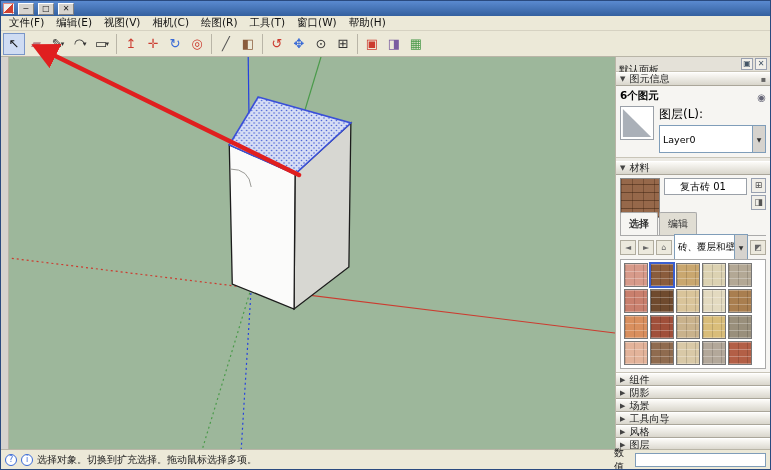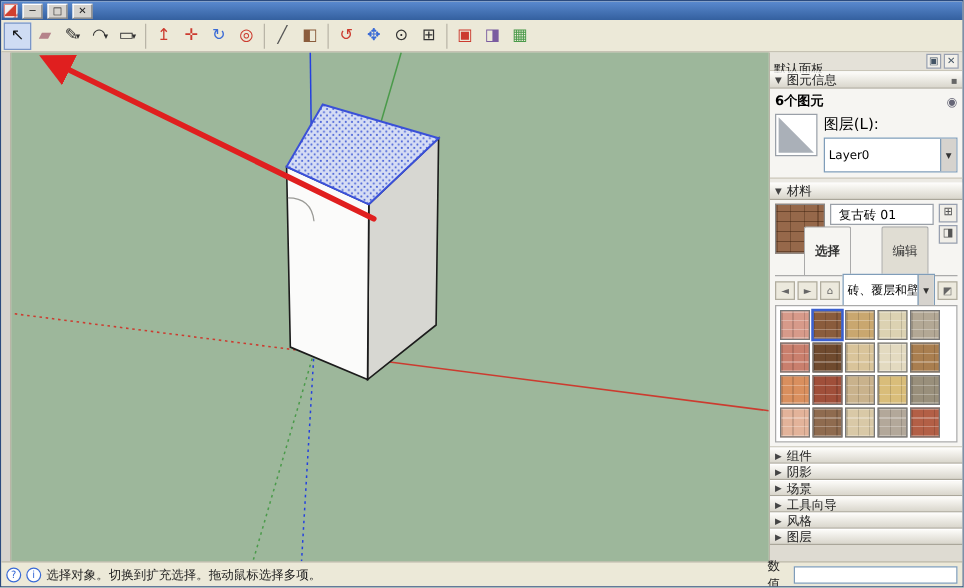--- a/index.html
+++ b/index.html
@@ -72,28 +72,28 @@
     font-size:6px; display:flex; align-items:center; justify-content:center; color:#333; }
 
   .materials-body { background:#f6f5f2; padding:3px 4px; display:flex; flex-direction:column;
     gap:3px; border-bottom:1px solid #c9c5b8; }
   .mat-top { display:flex; gap:4px; align-items:flex-start; }
   .mat-preview { width:40px; height:40px; flex:0 0 40px; border:1px solid #888;
     background-image:
       repeating-linear-gradient(0deg, rgba(50,25,8,.45) 0 1px, transparent 1px 8px),
       repeating-linear-gradient(90deg, rgba(50,25,8,.3) 0 1px, transparent 1px 11px); }
   .mat-name-box { flex:1; height:17px; background:#fff; border:1px solid #9aa0a8;
-    font-size:10px; padding:1px 6px; white-space:nowrap; overflow:hidden; }
+    font-size:10px; padding:1px 15px; white-space:nowrap; overflow:hidden; }
   .mat-side { display:flex; flex-direction:column; gap:2px; }
   .mini-btn { width:15px; height:15px; border:1px solid #98a0b0; background:#f0eee8;
     font-size:9px; line-height:13px; text-align:center; color:#555; }
 
   .mat-tabs { display:flex; align-items:flex-end; gap:1px; height:15px; border-bottom:1px solid #aaa; }
-  .tab { padding:12px 8px; font-size:10px; border:1px solid #aaa; border-bottom:none;
-    background:#e0ddd3; border-radius:2px 2px 0 0; color:#333;margin-left:23px; }
+  .tab { padding:4px 8px; font-size:10px; border:1px solid #aaa; border-bottom:none;
+    background:#e0ddd3; border-radius:2px 2px 0 0; color:#333; }
   .tab.active { background:#f6f5f2; font-weight:bold; }
 
   .mat-nav { display:flex; align-items:center; gap:2px; height:17px; }
   .nav-btn { width:16px; height:15px; border:1px solid #b0ac9e; background:#ece9dd;
     font-size:8px; line-height:13px; text-align:center; color:#666; }
   .mat-nav .combo { flex:1; min-width:0; }
 
   .swatch-grid { background:#fff; border:1px solid #aaa; padding:3px;
     display:grid; grid-template-columns:repeat(5,24px); gap:2px; justify-content:start; }
   .swatch { width:24px; height:24px; border:1px solid #777;
@@ -125,20 +125,30 @@
 
 <div class="window">
 
   <div class="titlebar">
     <div class="app-icon"></div>
     <div class="win-btn">─</div>
     <div class="win-btn">□</div>
     <div class="win-btn">✕</div>
   </div>
 
+  <div class="menubar">
+      <span class="menu-item">文件(F)</span>
+      <span class="menu-item">编辑(E)</span>
+      <span class="menu-item">视图(V)</span>
+      <span class="menu-item">相机(C)</span>
+      <span class="menu-item">绘图(R)</span>
+      <span class="menu-item">工具(T)</span>
+      <span class="menu-item">窗口(W)</span>
+      <span class="menu-item">帮助(H)</span>
+    </div>
 
   <div class="toolbar">
       <button class="tb-btn active">
         <span style="color: rgb(17, 17, 17);">↖</span>
       </button>
       <button class="tb-btn">
         <span style="color: rgb(181, 131, 138);">▰</span>
       </button>
       <button class="tb-btn">
         <span style="color: rgb(51, 51, 51);">✎</span>

